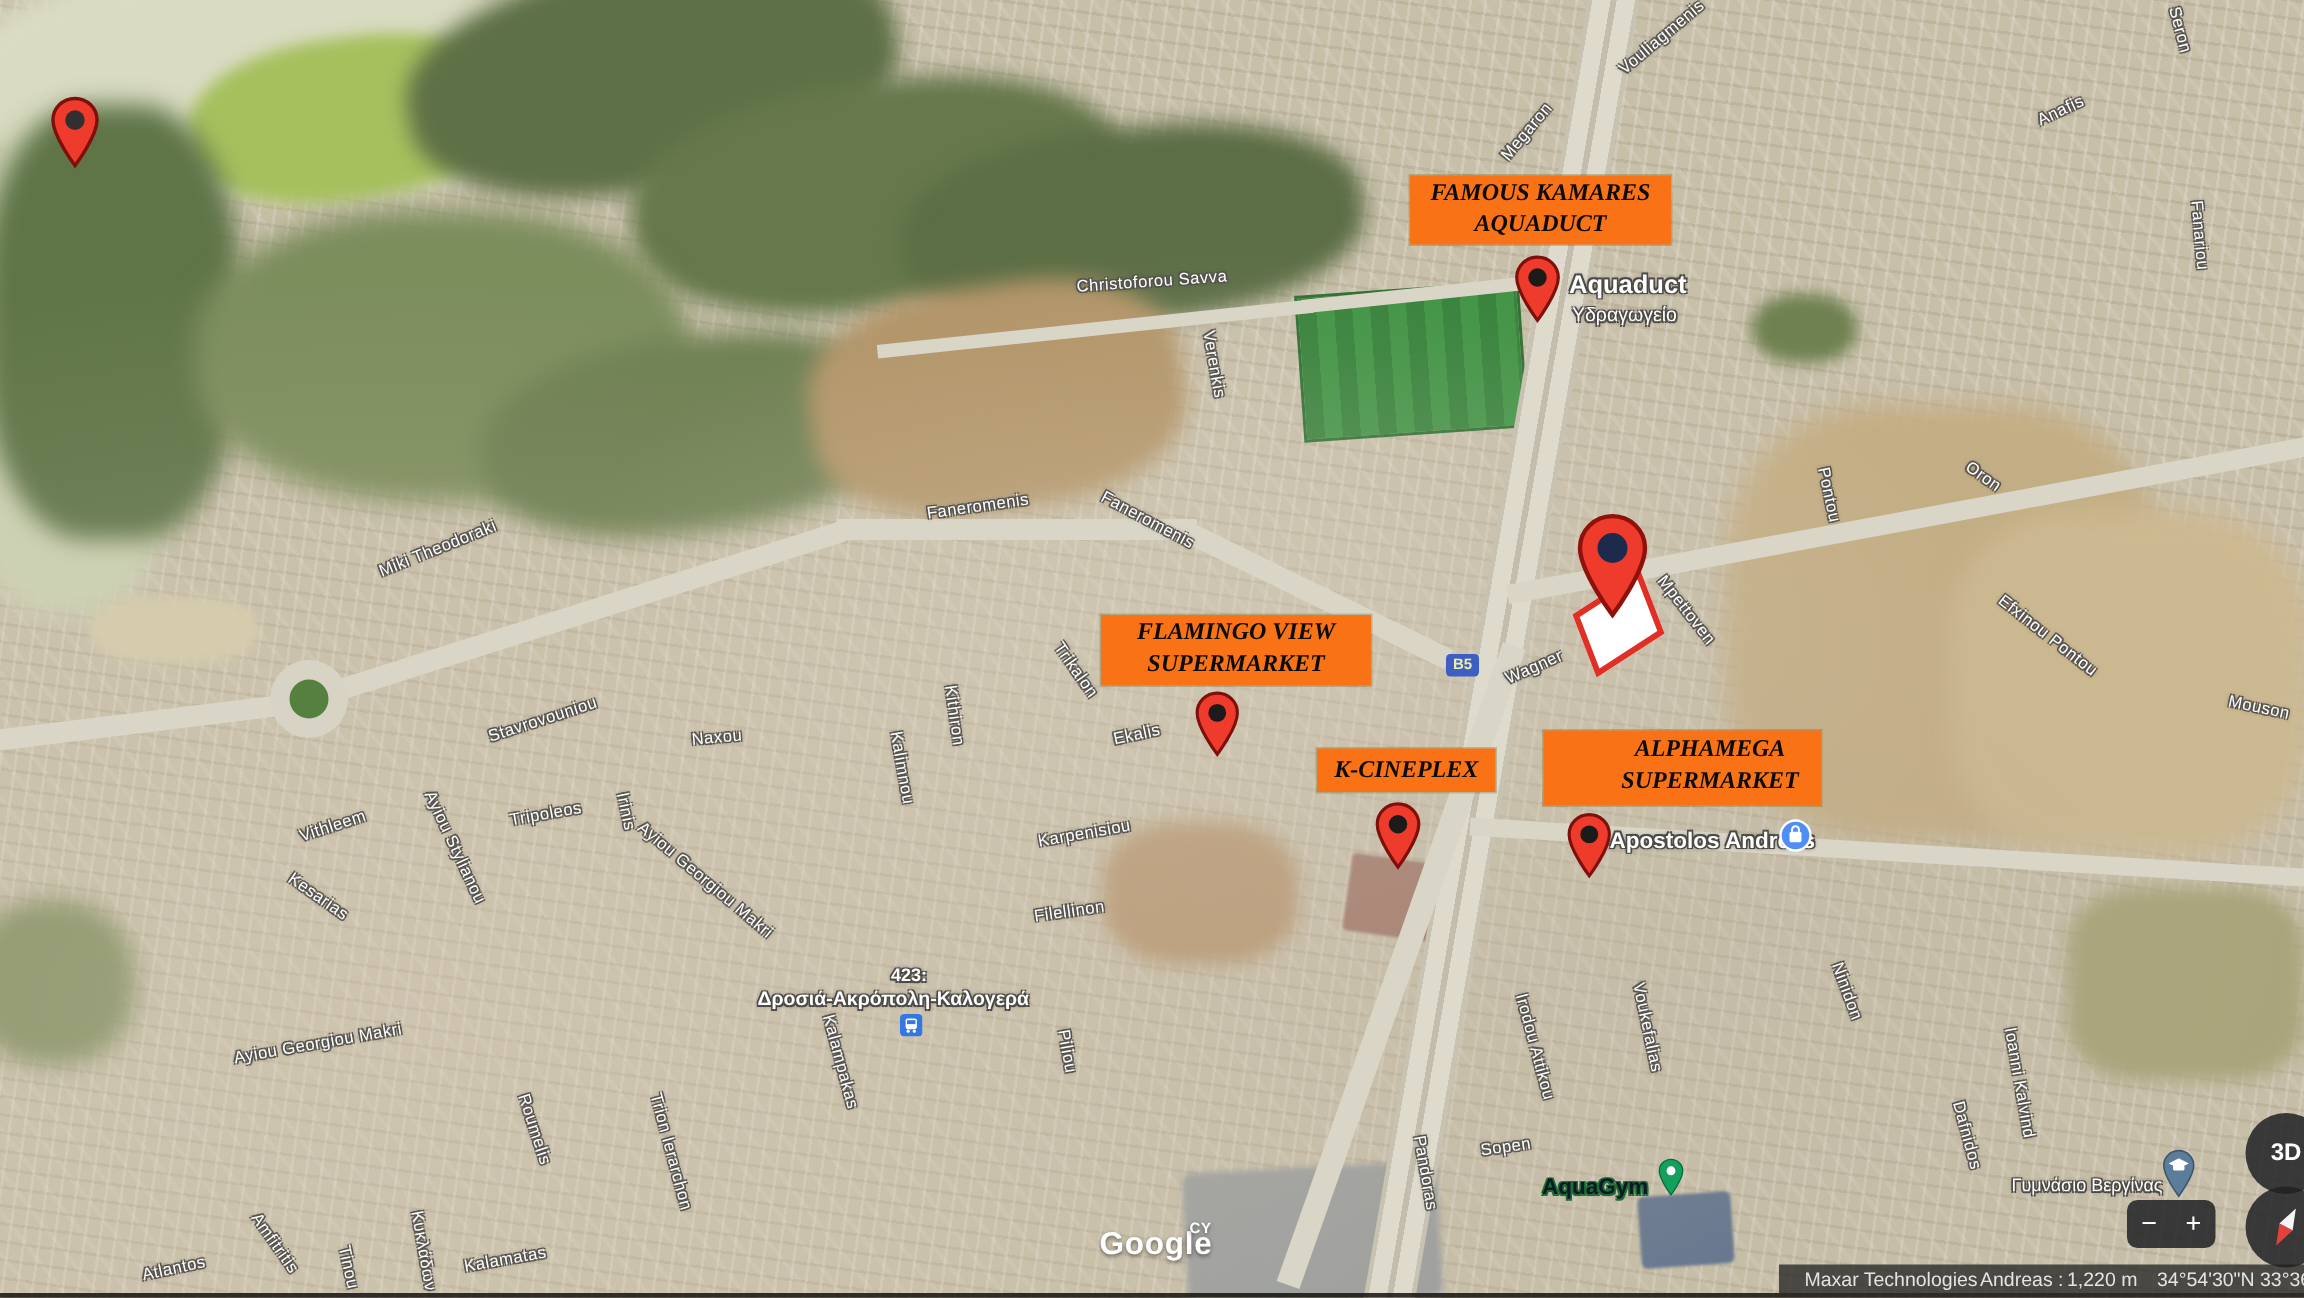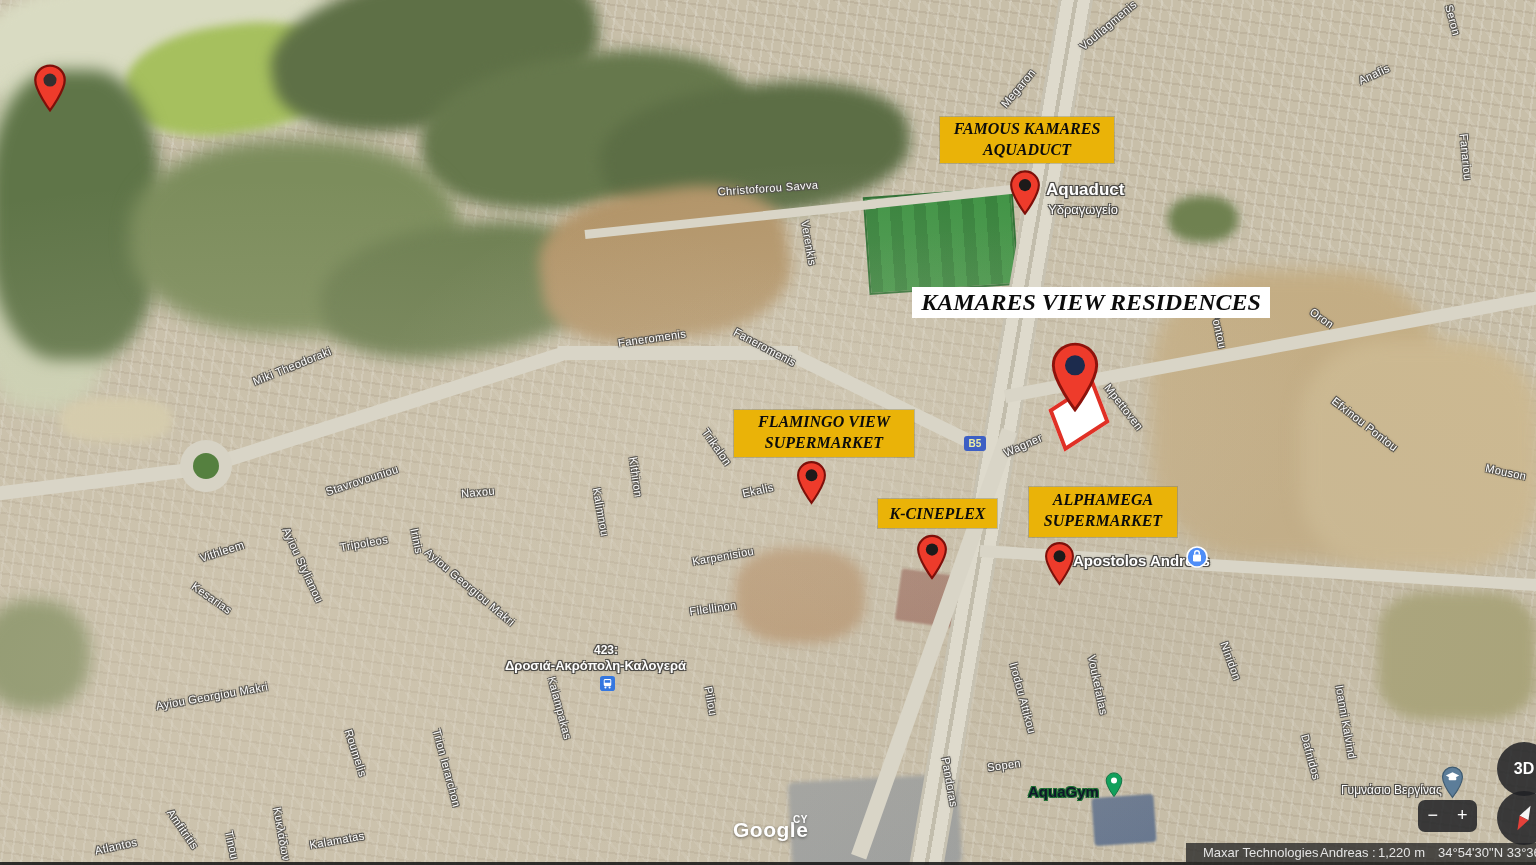--- a/index.html
+++ b/index.html
@@ -73,28 +73,28 @@
     border-radius:3px;color:#edeea5;font-size:10px;font-weight:bold;text-align:center;line-height:15px;}
   
   .poi{position:absolute;z-index:5;}
   .poi-bus{left:600px;top:676px;width:15px;height:15px;}
   .poi-aquagym{left:1105px;top:772px;width:18px;height:27px;}
   .poi-school{left:1441px;top:766px;width:23px;height:32px;}
   .poi-blue{left:1186px;top:546px;width:22px;height:22px;}
   
   .ann-serif{font-family:"Liberation Serif","DejaVu Serif",serif;font-weight:bold;font-style:italic;color:#0c0c0c;}
   .ann-box{position:absolute;z-index:7;text-align:center;}
-  .ann-yellow{background:#eab308;box-shadow:0 0 0 1px rgba(90,80,0,.25);}
+  .ann-yellow{background:#f97316;box-shadow:0 0 0 1px rgba(90,80,0,.25);}
   .ann-white{background:#fff;}
   .a-saltlake{left:70px;top:57px;width:152px;font-size:23px;line-height:1.15;}
   .a-famous{left:940px;top:117px;width:174px;height:44px;font-size:16px;line-height:1.3;padding-top:2px;}
   .a-kamares{left:912px;top:287px;width:358px;height:31px;font-size:24px;line-height:31px;}
   .a-flamingo{left:734px;top:410px;width:180px;height:45px;font-size:16px;line-height:1.3;padding-top:2px;}
   .a-kcineplex{left:878px;top:499px;width:119px;height:29px;font-size:16px;line-height:29px;}
-  .a-alphamega{left:1029px;top:487px;width:148px;height:47px;font-size:16px;line-height:1.3;padding-top:3px;}
+  .a-alphamega{left:1029px;top:487px;width:148px;height:47px;font-size:16px;line-height:1.3;padding-top:3px;padding-left:37px;}
   .pin{position:absolute;z-index:6;}
   .pin svg{display:block;width:100%;height:100%;}
   .p-saltlake{left:33px;top:62px;width:34px;height:52px;}
   .p-aquaduct{left:1009px;top:169px;width:32px;height:47px;}
   .p-kamares{left:1050px;top:338px;width:50px;height:78px;z-index:7;}
   .p-flamingo{left:796px;top:459px;width:31px;height:47px;}
   .p-kcineplex{left:916px;top:533px;width:32px;height:48px;}
   .p-alphamega{left:1044px;top:540px;width:31px;height:47px;}
   .plot-shape{position:absolute;left:1052px;top:394px;width:46px;height:36px;z-index:6;
     background:#fff;border:4px solid #e03025;transform:rotate(-33deg) skewX(-12deg);}
@@ -282,21 +282,20 @@
         <path d="M12 1.2C6.2 1.2 1.6 5.8 1.6 11.4c0 7.6 10.4 21.4 10.4 21.4s10.4-13.8 10.4-21.4C22.4 5.8 17.8 1.2 12 1.2z" fill="#ee3b2b" stroke="#7d100a" stroke-width="1.6"></path>
         <circle cx="12" cy="11.4" r="4.6" fill="#1d1a1a"></circle>
       </svg>
   </div>
   <div class="plot-shape"></div>
 
   <div class="ann-box ann-serif ann-yellow a-famous">
     <div>FAMOUS KAMARES</div>
     <div>AQUADUCT</div>
   </div>
-  <div class="ann-box ann-serif ann-white a-kamares">KAMARES VIEW RESIDENCES</div>
   <div class="ann-box ann-serif ann-yellow a-flamingo">
     <div>FLAMINGO VIEW</div>
     <div>SUPERMARKET</div>
   </div>
   <div class="ann-box ann-serif ann-yellow a-kcineplex">K-CINEPLEX</div>
   <div class="ann-box ann-serif ann-yellow a-alphamega">
     <div>ALPHAMEGA</div>
     <div>SUPERMARKET</div>
   </div>
 

